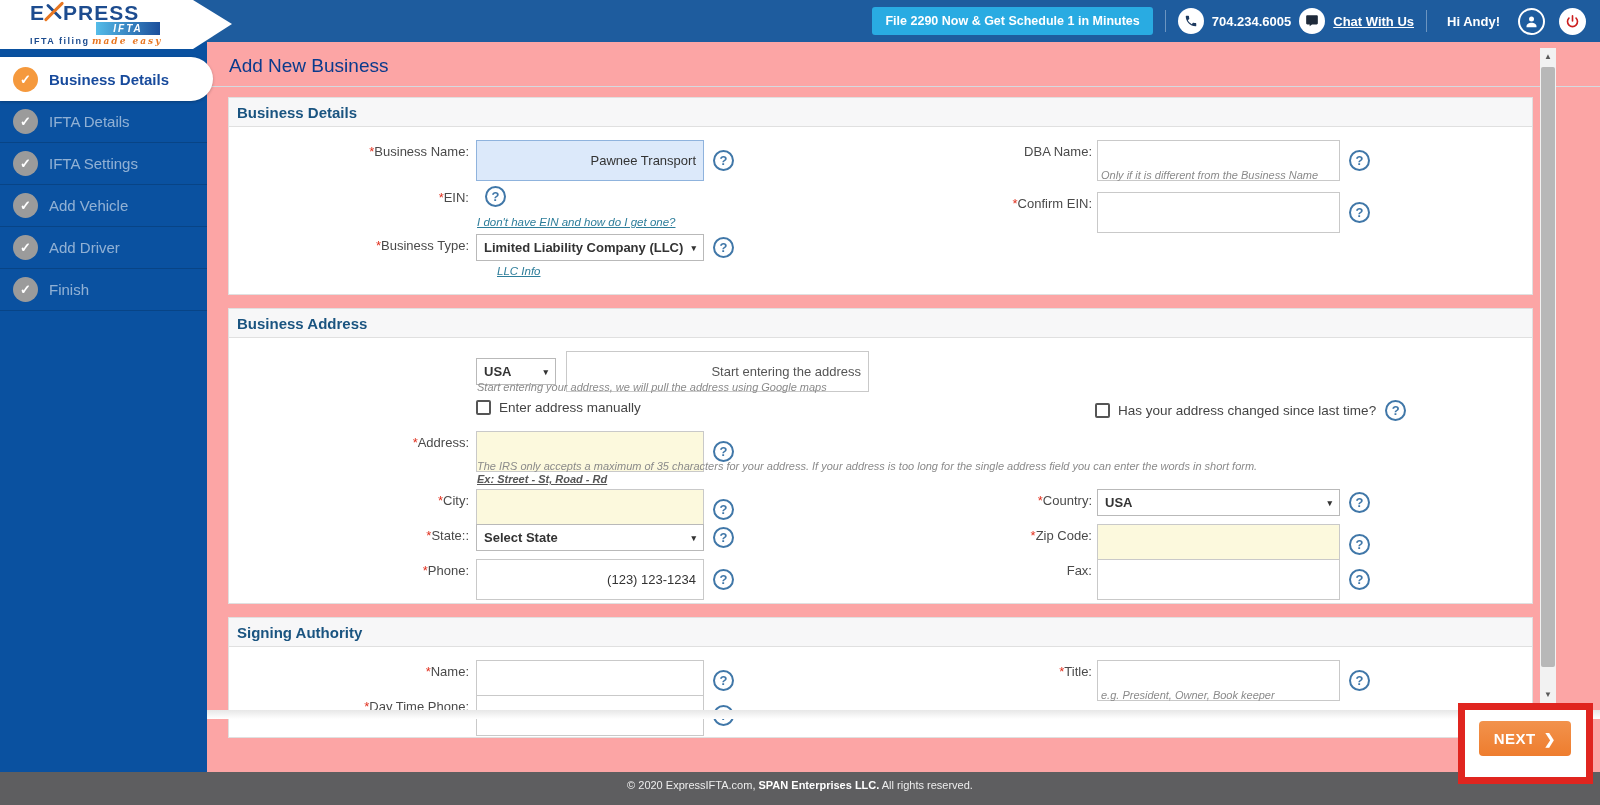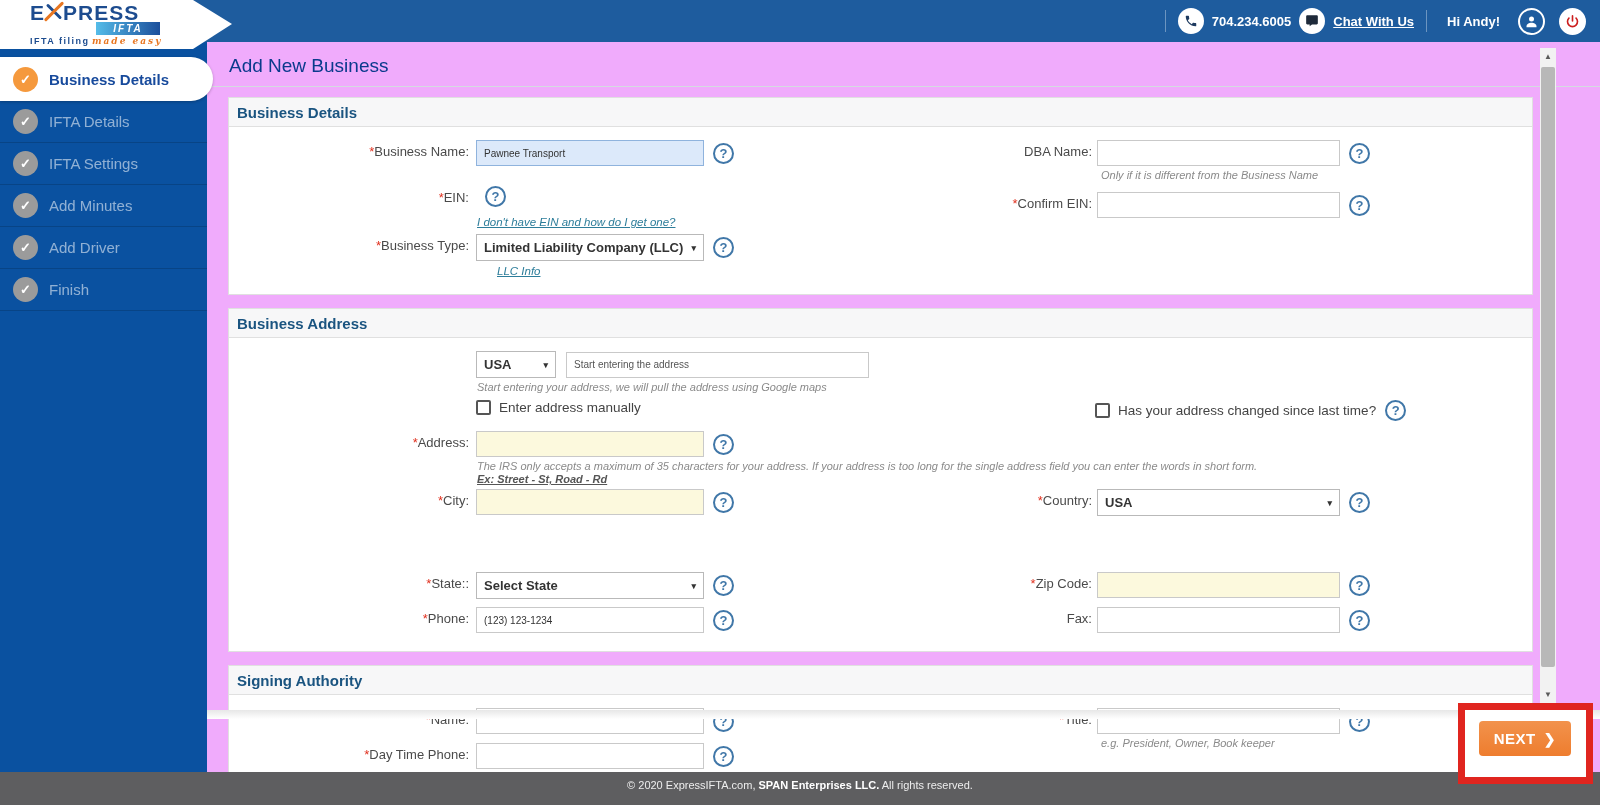--- a/index.html
+++ b/index.html
@@ -50,40 +50,40 @@
   .nav-active .nav-lbl { color:#174a9c; font-weight:bold; font-size:15px; }
   .nav-item { height:42px; display:flex; align-items:center; padding-left:13px;
               border-bottom:1px solid rgba(0,0,0,.16); cursor:pointer; }
   .nav-item:first-of-type { margin-top:10px; border-top:1px solid rgba(0,0,0,.0); }
   .nav-item .nav-lbl { color:rgba(255,255,255,.55); font-size:15px; }
   .chk { width:25px; height:25px; border-radius:50%; background:#9b9b9b; color:#fff;
          font-size:13px; font-weight:bold; display:inline-flex; align-items:center;
          justify-content:center; margin-right:11px; flex:0 0 auto; }
 
   
-  .main { position:absolute; left:207px; top:42px; right:0; bottom:33px; background:#f0abfc; }
+  .main { position:absolute; left:207px; top:42px; right:0; bottom:33px; background:#fca5a5; }
   .page-title { color:#0a3a8c; font-size:19px; padding:13px 0 9px 22px;
                 border-bottom:1px solid #d5dae0; }
   .content { margin:10px 0 0 21px; width:1305px; }
   .section { border:1px solid #e0e0e0; margin-bottom:13px; background:#fff; }
   .sec-head { height:29px; background:#f7f7f8; border-bottom:1px solid #e0e0e0;
               color:#1a5480; font-size:15px; font-weight:bold; line-height:29px; padding-left:8px; }
   .sec-body { position:relative; padding:11px 0 12px 0; }
 
   .line { position:relative; width:100%; }
   .lbl-l { position:absolute; left:0; top:6px; width:240px; text-align:right;
            font-size:13px; color:#4a4a4a; }
   .lbl-r { position:absolute; left:655px; top:6px; width:208px; text-align:right;
            font-size:13px; color:#4a4a4a; }
   .fld-l { position:absolute; left:247px; top:2px; display:flex; align-items:center; }
   .fld-r { position:absolute; left:868px; top:2px; display:flex; align-items:center; }
   .star { color:#e0301e; }
 
-  input.txt { height:26px; border:1px solid #c9c9c9; font-size:10px; color:#333;
-              padding:0 7px; font-family:"Liberation Sans", sans-serif; background:#fff; }
+  input.txt { height:41px; border:1px solid #c9c9c9; font-size:13px; color:#333;
+              padding:0 7px; font-family:"Liberation Sans", sans-serif; background:#fff;text-align:right; }
   input.txt::placeholder { color:#555; }
   .w-l { width:228px; } .w-r { width:243px; }
   .bg-blue { background:#dce9fa !important; border:1px solid #8fb3dd !important; }
   .bg-yellow { background:#fcf9dd !important; }
 
   .sel { height:27px; border:1px solid #b9b9b9; background:#fff; display:inline-flex;
          align-items:center; justify-content:space-between; padding:0 7px; font-size:13px;
          color:#333; font-weight:bold; cursor:pointer; }
   .sel .arr { font-size:9px; color:#333; margin-left:6px; }
 
@@ -122,20 +122,21 @@
                  background:#b8b8b8; border-radius:2px; cursor:pointer; }
   .sbar .btn.dn { position:absolute; bottom:0; left:0; }
 
   
   svg { display:block; }
 </style>
 </head>
 <body>
 
 <div class="topbar">
+  <button class="cta-btn">File 2290 Now &amp; Get Schedule 1 in Minutes</button>
   <span class="top-div"></span>
   <span class="circle-ic">
     <svg width="14" height="14" viewBox="0 0 24 24" fill="#1e3a5f">
         <path d="M6.62 10.79c1.44 2.83 3.76 5.14 6.59 6.59l2.2-2.2c.27-.27.67-.36 1.02-.24 1.12.37 2.33.57 3.57.57.55 0 1 .45 1 1V20c0 .55-.45 1-1 1-9.39 0-17-7.61-17-17 0-.55.45-1 1-1h3.5c.55 0 1 .45 1 1 0 1.25.2 2.45.57 3.57.11.35.03.74-.25 1.02l-2.2 2.2z"></path>
       </svg>
   </span>
   <span class="top-txt">704.234.6005</span>
   <span class="circle-ic">
     <svg width="14" height="14" viewBox="0 0 24 24" fill="#1e2a3a">
         <path d="M20 2H4c-1.1 0-2 .9-2 2v12c0 1.1.9 2 2 2h4v3l4-3h8c1.1 0 2-.9 2-2V4c0-1.1-.9-2-2-2z"></path>
@@ -177,21 +178,21 @@
   <div class="nav-item">
     <span class="chk">✓</span>
     <span class="nav-lbl">IFTA Details</span>
   </div>
   <div class="nav-item">
     <span class="chk">✓</span>
     <span class="nav-lbl">IFTA Settings</span>
   </div>
   <div class="nav-item">
     <span class="chk">✓</span>
-    <span class="nav-lbl">Add Minutes</span>
+    <span class="nav-lbl">Add Vehicle</span>
   </div>
   <div class="nav-item">
     <span class="chk">✓</span>
     <span class="nav-lbl">Add Driver</span>
   </div>
   <div class="nav-item">
     <span class="chk">✓</span>
     <span class="nav-lbl">Finish</span>
   </div>
 </div>
@@ -284,21 +285,21 @@
           </div>
           <div class="lbl-r"><span class="star">*</span><span>Country:</span></div>
           <div class="fld-r">
             <div class="sel w-r">
               <span>USA</span>
               <span class="arr">▾</span>
             </div>
             <span class="q">?</span>
           </div>
         </div>
-        <div class="line" style="height:35px;margin-top:48px;">
+        <div class="line" style="height:35px;">
           <div class="lbl-l"><span class="star">*</span><span>State::</span></div>
           <div class="fld-l">
             <div class="sel w-l">
               <span>Select State</span>
               <span class="arr">▾</span>
             </div>
             <span class="q">?</span>
           </div>
           <div class="lbl-r"><span class="star">*</span><span>Zip Code:</span></div>
           <div class="fld-r">

